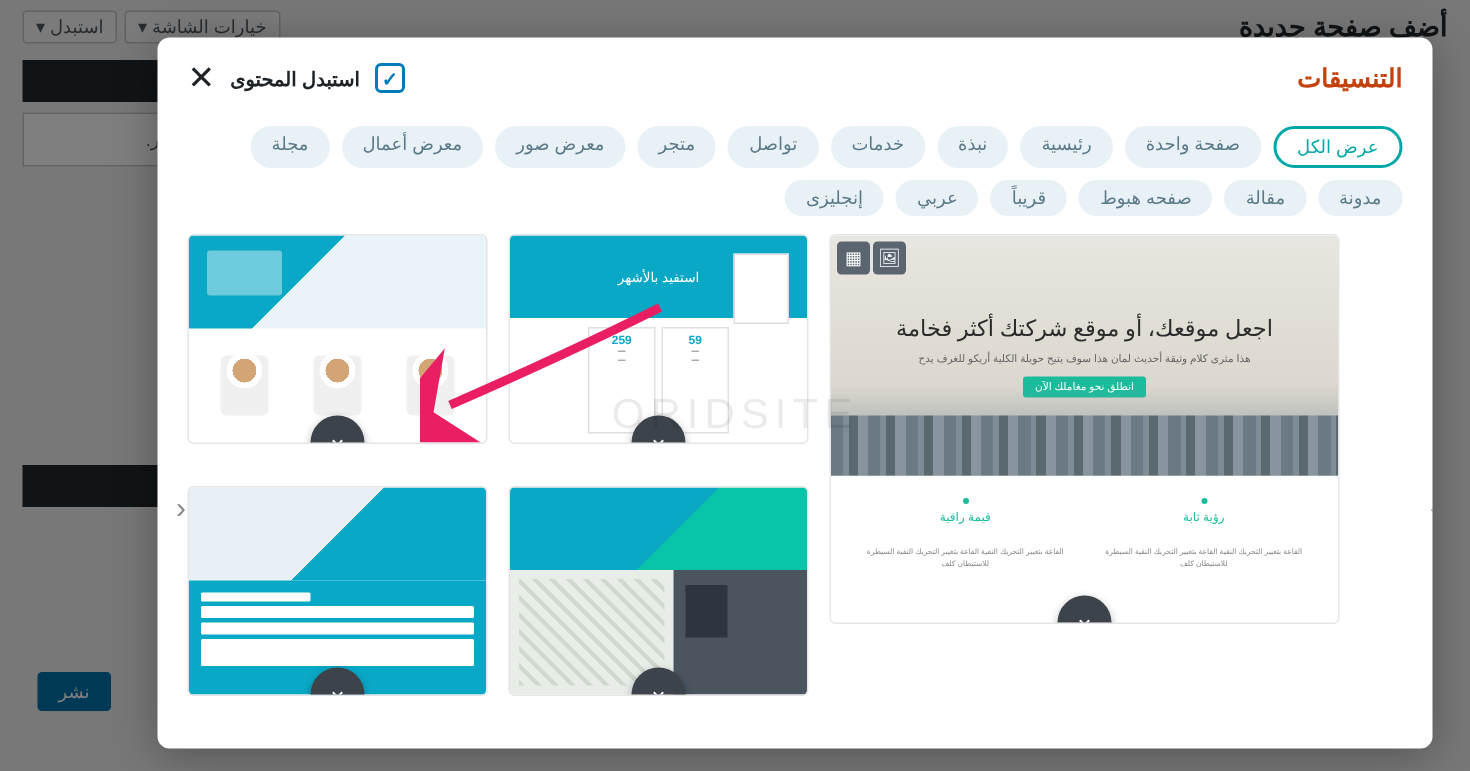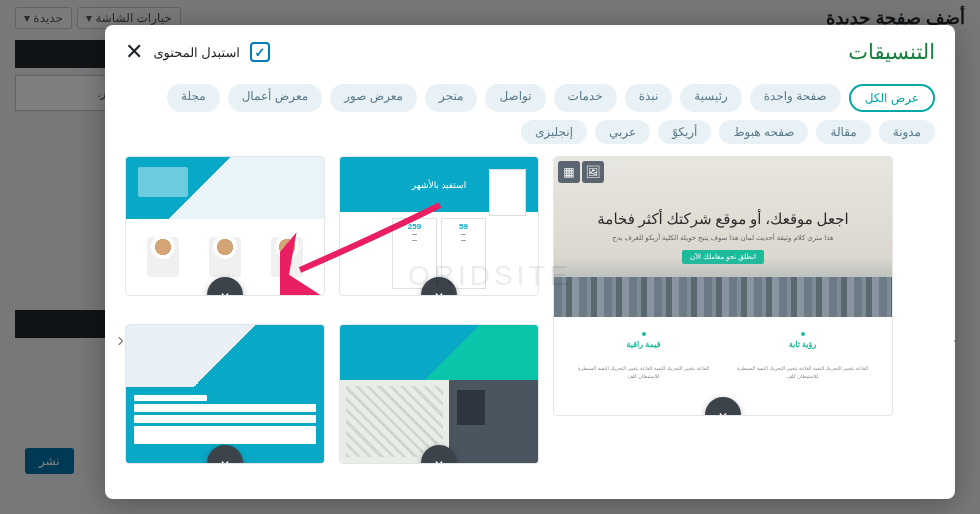--- a/index.html
+++ b/index.html
@@ -13,24 +13,24 @@
 .wp-side-top{position:absolute;top:40px;left:15px;width:190px;height:28px;background:#23282d;display:flex;align-items:center;gap:5px;padding:0 8px}
 .wp-side-top span{color:#fff;font-size:14px;cursor:pointer}
 .wp-side-panel{position:absolute;top:75px;left:15px;width:190px;background:#fff;border:1px solid #c3c4c7;padding:10px;font-size:12px;color:#50575e;text-align:right}
 .wp-side-panel2{position:absolute;top:310px;left:15px;width:190px}
 .wp-toggle{background:#23282d;height:28px;display:flex;align-items:center;gap:5px;padding:0 8px}
 .wp-toggle span{color:#fff;font-size:14px}
 .wp-preview{margin-top:10px;border:1px solid #0073aa;color:#0073aa;padding:4px 10px;font-size:12px;background:#fff;border-radius:3px}
 .wp-publish{position:absolute;bottom:40px;left:25px;background:#0073aa;color:#fff;border:none;padding:6px 14px;font-size:12px;border-radius:3px}
 .modal{position:absolute;top:25px;left:105px;right:25px;bottom:15px;background:#fff;border-radius:8px;box-shadow:0 5px 30px rgba(0,0,0,.3);display:flex;flex-direction:column;overflow:hidden}
 .modal-head{display:flex;justify-content:space-between;align-items:center;padding:14px 20px;direction:rtl}
-.modal-title{font-size:21px;color:#15803d;font-weight:400}
+.modal-title{font-size:17px;color:#c2410c;font-weight:700}
 .modal-right{display:flex;align-items:center;gap:10px}
 .ck{width:20px;height:20px;border:2px solid #007cba;border-radius:4px;display:flex;align-items:center;justify-content:center;color:#007cba;font-size:13px;font-weight:bold}
-.replace-label{font-size:13px;color:#1d2327;font-weight:400}
+.replace-label{font-size:13px;color:#1d2327;font-weight:700}
 .close-x{font-size:22px;cursor:pointer;color:#1d2327;font-weight:300}
 .pills{padding:5px 20px 12px;display:flex;flex-wrap:wrap;gap:8px;direction:rtl;justify-content:flex-start}
 .pill{padding:5px 14px;border-radius:18px;font-size:12px;cursor:pointer;white-space:nowrap}
 .pill.active{border:2px solid #00a8a8;color:#00a8a8;background:#fff}
 .pill.inactive{background:#e8f1f5;color:#5a7a8a}
 .gallery{flex:1;padding:0 20px 10px;overflow-y:auto;direction:rtl;position:relative}
 .row{display:flex;gap:14px;direction:ltr;margin-bottom:0}
 .card{position:relative;background:#fff;border:1px solid #e5e5e5;border-radius:4px;overflow:hidden}
 .card.lg{width:340px;height:260px}
 .card.sm{width:200px;height:140px}
@@ -42,21 +42,21 @@
 .icon-bar{position:absolute;top:4px;left:4px;display:flex;gap:2px;z-index:4}
 .icon-bar div{width:22px;height:22px;background:#5a6570;border-radius:3px;display:flex;align-items:center;justify-content:center;color:#fff;font-size:12px}
 .hero{height:160px;background:linear-gradient(180deg,#e8e6e0 0%,#d4cfc4 100%);position:relative;display:flex;flex-direction:column;align-items:center;justify-content:center;padding:10px}
 .hero-title{font-size:15px;color:#2c2c2c;font-family:serif;margin-bottom:6px}
 .hero-sub{font-size:7px;color:#666}
 .hero-btn{margin-top:8px;background:#1abc9c;color:#fff;font-size:7px;padding:3px 8px;border-radius:2px}
 .city{position:absolute;bottom:0;left:0;right:0;height:60px;background:linear-gradient(0deg,#8a9aa5 0%,transparent 100%)}
 .city::before{content:"";position:absolute;bottom:0;left:0;right:0;height:40px;background:repeating-linear-gradient(90deg,#6b7a85 0 8px,#7d8c96 8px 12px,#5a6870 12px 18px,#8895a0 18px 25px)}
 .feat-row{display:flex;justify-content:space-around;padding:15px 10px;direction:rtl;height:100px}
 .feat{flex:1;text-align:center;padding:0 6px}
-.feat-h{font-size:8px;color:#1abc9c;font-weight:bold;margin-bottom:16px}
+.feat-h{font-size:8px;color:#1abc9c;font-weight:normal;margin-bottom:16px}
 .feat-p{font-size:5px;color:#888;line-height:1.5}
 .feat-dot{width:4px;height:4px;background:#1abc9c;border-radius:50%;margin:0 auto 4px}
 .pricing{background:#fff;display:flex;flex-direction:column}
 .pr-head{height:40%;background:#0aa8c7;display:flex;align-items:center;justify-content:center;position:relative}
 .pr-head::after{content:"";position:absolute;top:12px;right:12px;width:35px;height:45px;background:#fff;border:1px solid #ddd}
 .pr-cards{flex:1;display:flex;gap:4px;padding:6px;justify-content:center}
 .pr-c{flex:1;max-width:45px;border:1px solid #e0e0e0;background:#fff;font-size:5px;text-align:center;padding:3px}
 .pr-c .n{color:#0aa8c7;font-size:8px;font-weight:bold}
 .biz{display:flex;flex-direction:column}
 .biz-top{height:45%;background:linear-gradient(135deg,#0aa8c7 40%,#e8f4f8 40%);position:relative}
@@ -79,21 +79,21 @@
 .col-sm{display:flex;flex-direction:column;gap:28px}
 </style>
 </head>
 <body>
 
 <div class="wp-bg">
   <div class="wp-top">
     <div class="wp-title">أضف صفحة جديدة</div>
     <div class="wp-tabs">
       <div class="wp-tab"><span>خيارات الشاشة</span> ▾</div>
-      <div class="wp-tab"><span>جديدة</span> ▾</div>
+      <div class="wp-tab"><span>استبدل</span> ▾</div>
     </div>
   </div>
   <div class="wp-side-top">
       <span>▴</span>
       <span>▾</span>
       <span>▴</span>
     </div>
   <div class="wp-side-panel">رئيسية لوضوح أكبر.</div>
   <div class="wp-side-panel2">
     <div class="wp-toggle">
@@ -125,21 +125,21 @@
       <div class="pill inactive">نبذة</div>
       <div class="pill inactive">خدمات</div>
       <div class="pill inactive">تواصل</div>
       <div class="pill inactive">متجر</div>
       <div class="pill inactive">معرض صور</div>
       <div class="pill inactive">معرض أعمال</div>
       <div class="pill inactive">مجلة</div>
       <div class="pill inactive">مدونة</div>
       <div class="pill inactive">مقالة</div>
       <div class="pill inactive">صفحه هبوط</div>
-      <div class="pill inactive">أريكوً</div>
+      <div class="pill inactive">قريباً</div>
       <div class="pill inactive">عربي</div>
       <div class="pill inactive">إنجليزى</div>
     </div>
 
   <div class="gallery">
     <div class="nav-arrow nav-l">‹</div>
     <div class="nav-arrow nav-r">›</div>
 
     <div class="row">
 

